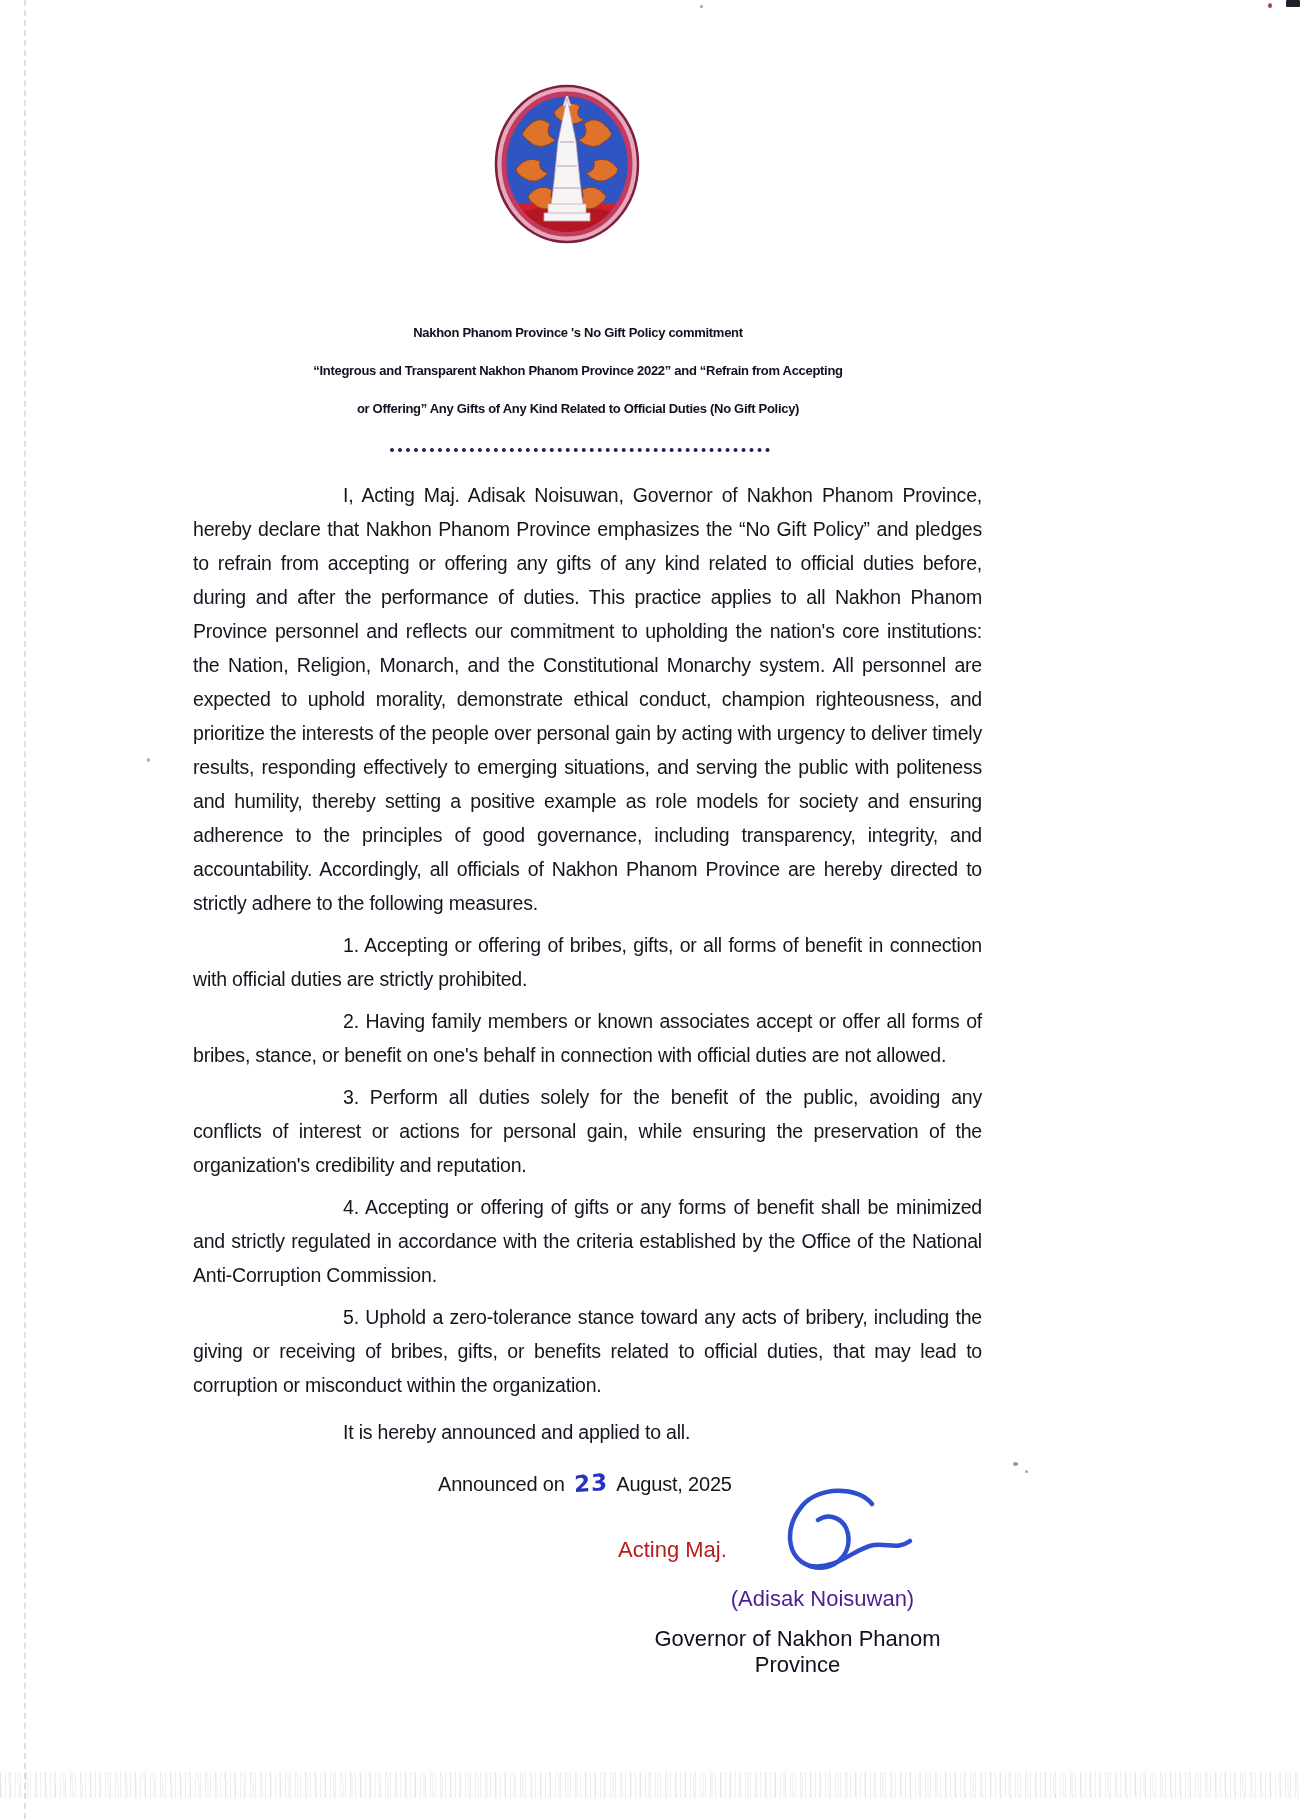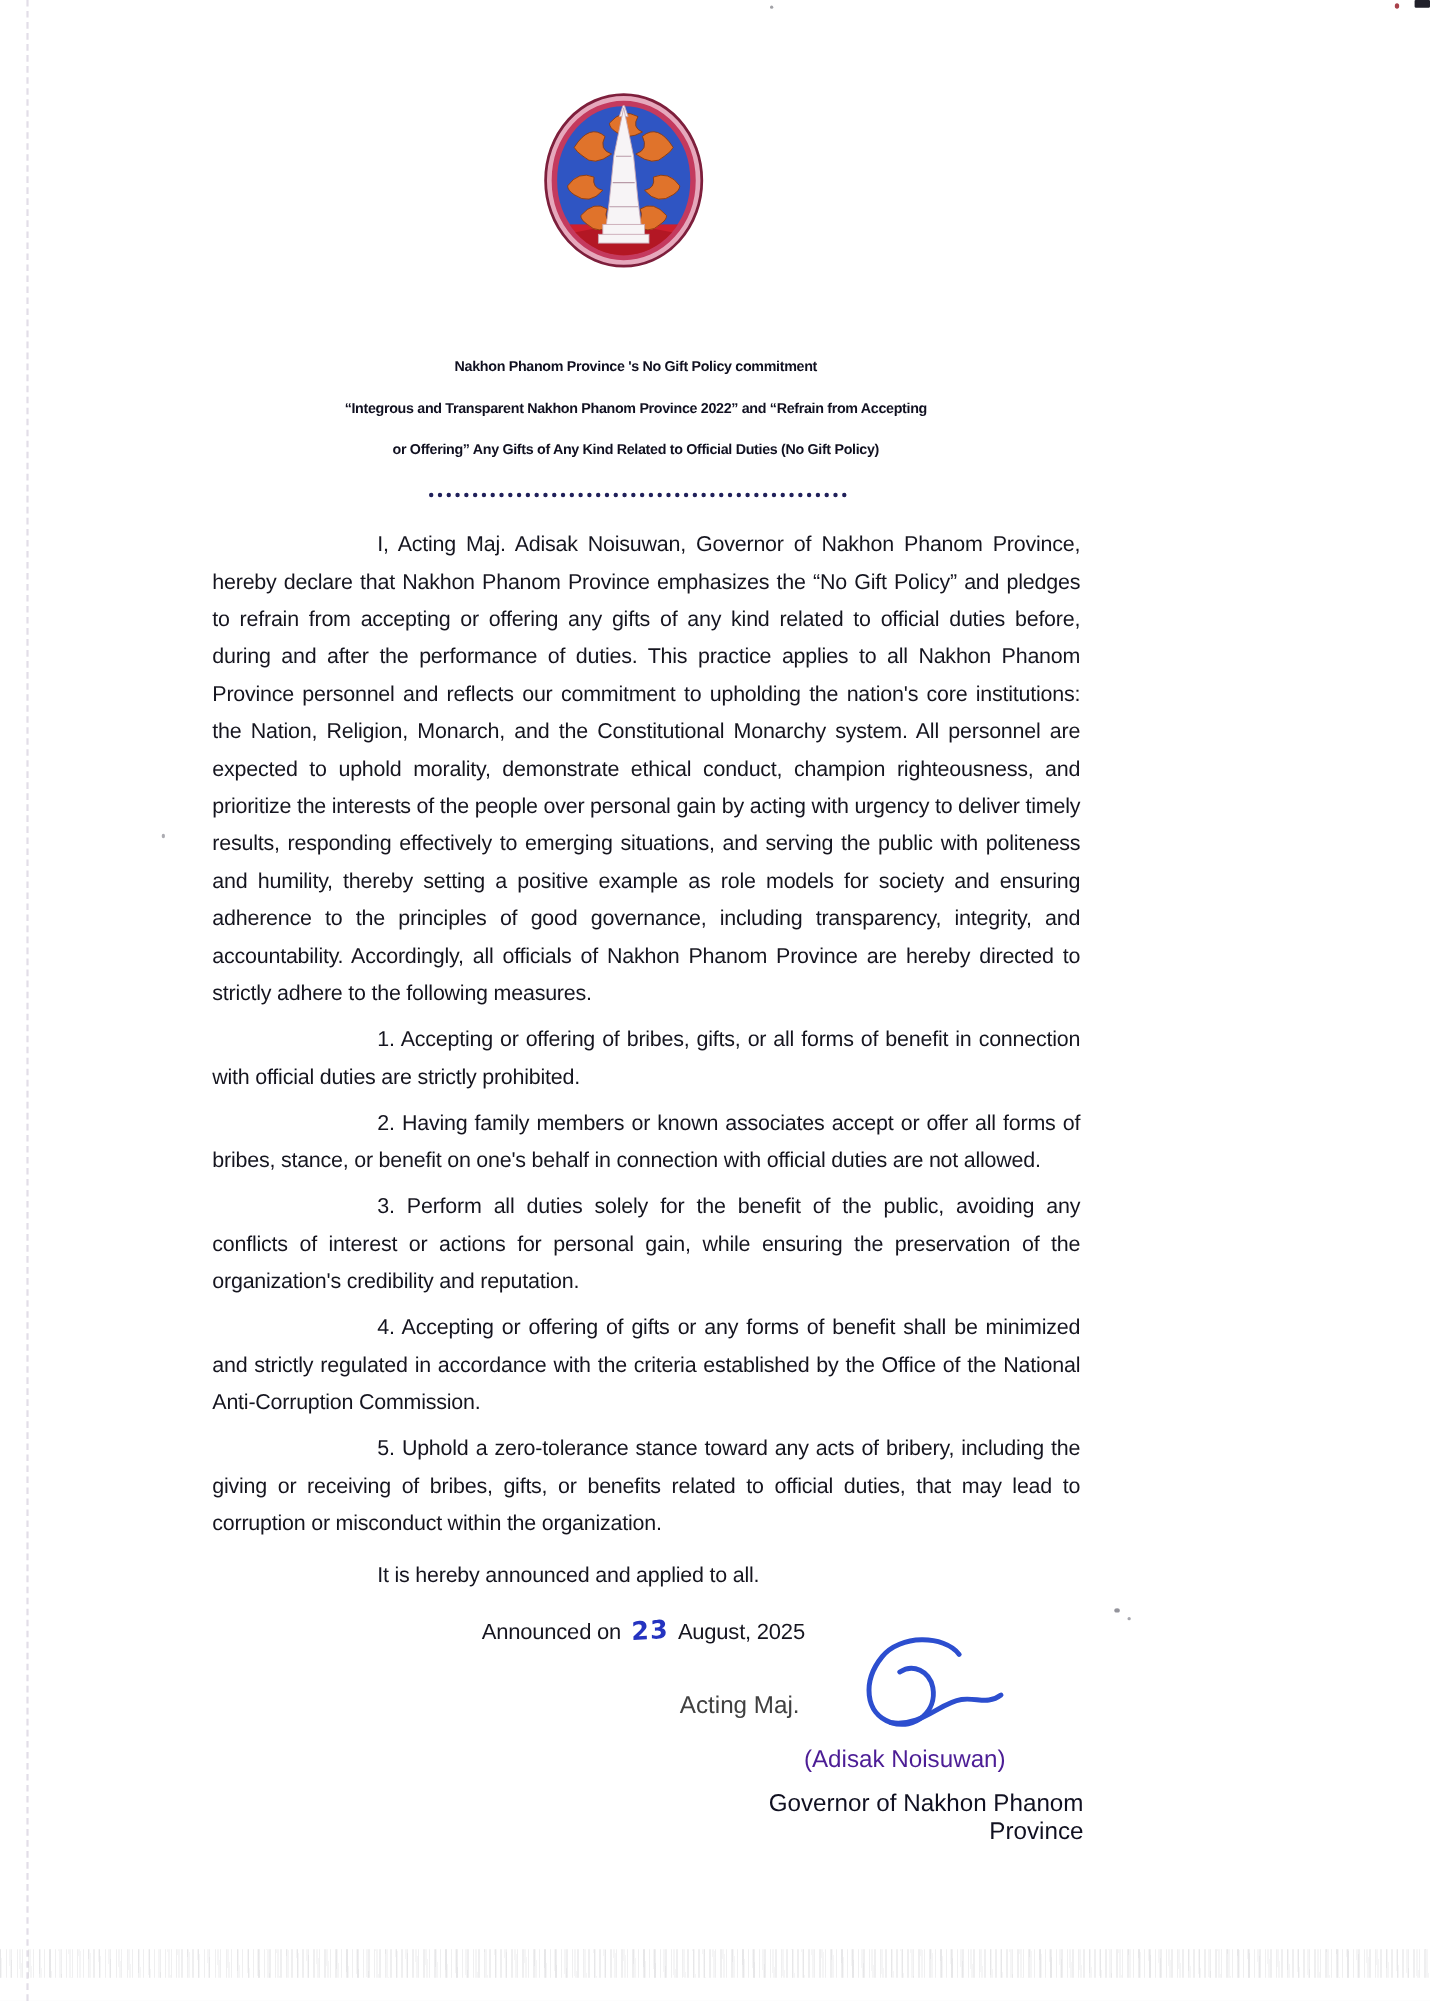--- a/index.html
+++ b/index.html
@@ -40,24 +40,24 @@
   }
   .hand-day{
     display:inline-block;
     font-family:"DejaVu Sans",sans-serif;
     font-size:23px;font-weight:bold;
     transform:rotate(-4deg) skewX(-3deg);
     letter-spacing:1px;
     margin:0 4px;
   }
   
-  #acting-label{position:absolute;left:618px;top:1537px;font-size:22px;color:#404040;}
+  #acting-label{position:absolute;left:618px;top:1537px;font-size:22px;color:#b91c1c;}
   #signature-svg{position:absolute;left:768px;top:1488px;width:150px;height:95px;}
   #signer-name{position:absolute;left:700px;top:1586px;width:245px;text-align:center;font-size:22px;color:#4c1d95;}
-  #signer-position{position:absolute;left:610px;top:1626px;width:375px;text-align:right;font-size:22px;color:#101020;}
+  #signer-position{position:absolute;left:610px;top:1626px;width:375px;text-align:center;font-size:22px;color:#101020;}
   
   #left-scan-line{
     position:absolute;left:24px;top:0;width:0;height:1819px;
     border-left:2px dashed rgba(125,105,150,0.22);
   }
   #bottom-noise{
     position:absolute;left:0;top:1772px;width:1300px;height:26px;
     background:
       repeating-linear-gradient(90deg, rgba(60,60,70,0.10) 0 1px, transparent 1px 5px),
       repeating-linear-gradient(88deg, rgba(90,90,100,0.07) 0 2px, transparent 2px 9px);

